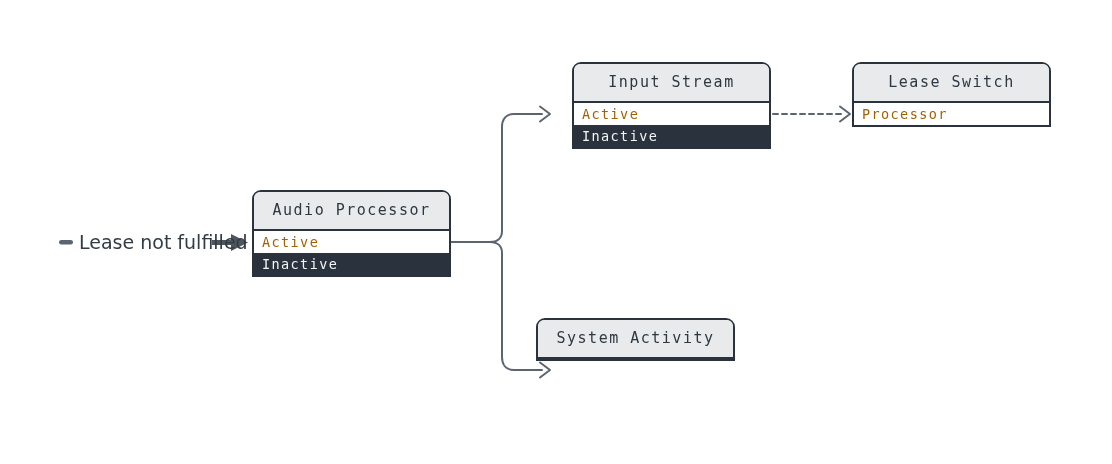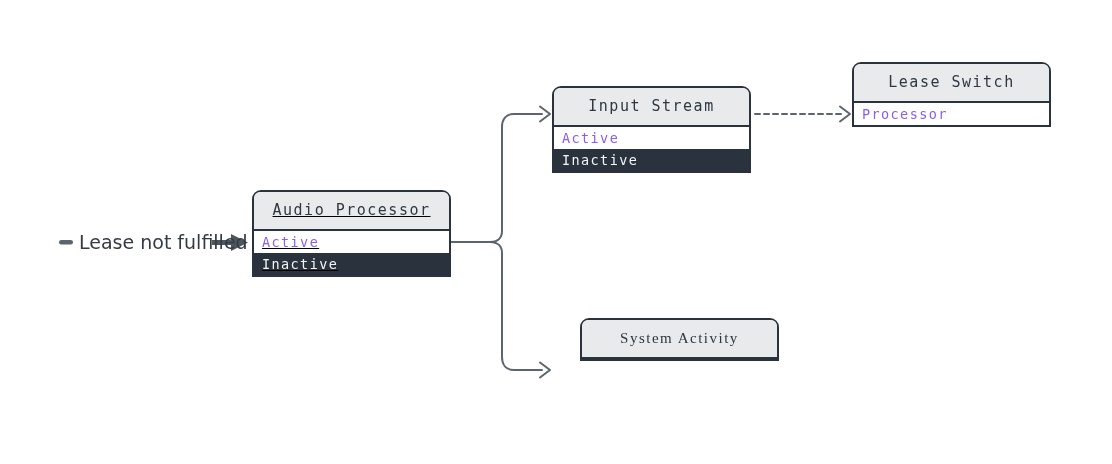--- a/index.html
+++ b/index.html
@@ -49,30 +49,30 @@
     height: 22px;
     line-height: 22px;
     padding: 0 8px;
     font-size: 13.5px;
     letter-spacing: 1.4px;
     white-space: nowrap;
     overflow: hidden;
   }
   .row-light {
     background: #ffffff;
-    color: #8b5cf6;
+    color: #a16207;
   }
   .row-dark {
     background: #2a333d;
     color: #f4f5f6;
   }
-  .node-audio-processor  { left: 252px; top: 190px; text-decoration: underline; }
-  .node-input-stream     { left: 552px; top:  62px; margin-top: 24px; }
+  .node-audio-processor  { left: 252px; top: 190px; }
+  .node-input-stream     { left: 572px; top:  62px; }
   .node-mute-switch      { left: 852px; top:  62px; }
-  .node-system-activity  { left: 580px; top: 318px; font-family: Liberation Serif, serif; }
+  .node-system-activity  { left: 536px; top: 318px; }
   .edge-label-text {
     position: absolute;
     left: 79px;
     top: 233px;
     height: 19px;
     line-height: 19px;
     font-size: 19px;
     color: #333b44;
     white-space: nowrap;
   }

